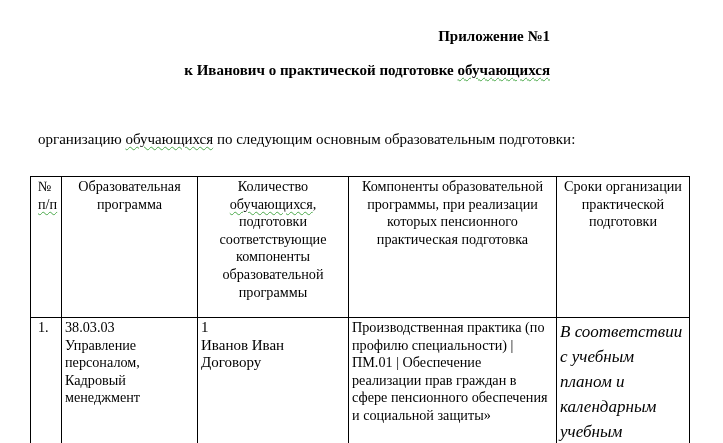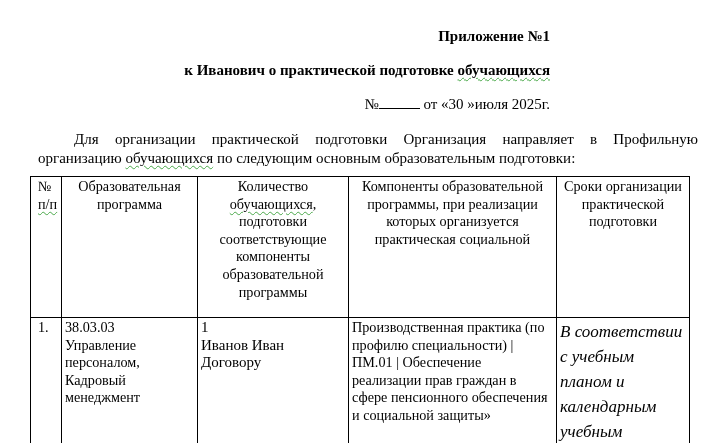--- a/index.html
+++ b/index.html
@@ -90,26 +90,22 @@
 <body>
 
 <div class="page">
 
   <div class="line bold title1">Приложение №1</div>
 
   <div class="line bold title2">
     <span>к Иванович о практической подготовке </span><span class="spell">обучающихся</span>
   </div>
 
-  <div class="line numline">
-    <span>№</span><span class="blank"></span><span> от «30 »июля 2025г.</span>
-  </div>
 
   <div class="para">
-    <span class="first">Для организации практической подготовки Организация направляет в Профильную</span>
     <span>организацию </span><span class="spell">обучающихся</span><span> по следующим основным образовательным подготовки:</span>
   </div>
 
   <table class="programs">
     <colgroup>
       <col style="width:31px">
       <col style="width:136px">
       <col style="width:151px">
       <col style="width:208px">
       <col style="width:133px">
@@ -118,21 +114,21 @@
         <tr class="head-row">
       <th class="c-num">
         <span class="cell-line">№</span>
         <span class="cell-line spell">п/п</span>
       </th>
       <th>Образовательная программа</th>
       <th>
         <span class="cell-line">Количество</span>
         <span class="spell">обучающихся</span><span>, подготовки соответствующие компоненты образовательной программы</span>
       </th>
-      <th>Компоненты образовательной программы, при реализации которых организуется практическая социальной</th>
+      <th>Компоненты образовательной программы, при реализации которых пенсионного практическая подготовка</th>
       <th>Сроки организации практической подготовки</th>
     </tr>
     <tr class="data-row">
       <td class="c-num">1.</td>
       <td>
         <span class="cell-line">38.03.03</span>
         <span>Управление персоналом, Кадровый менеджмент</span>
       </td>
       <td style="font-size:15px;">
         <span class="cell-line">1</span>

